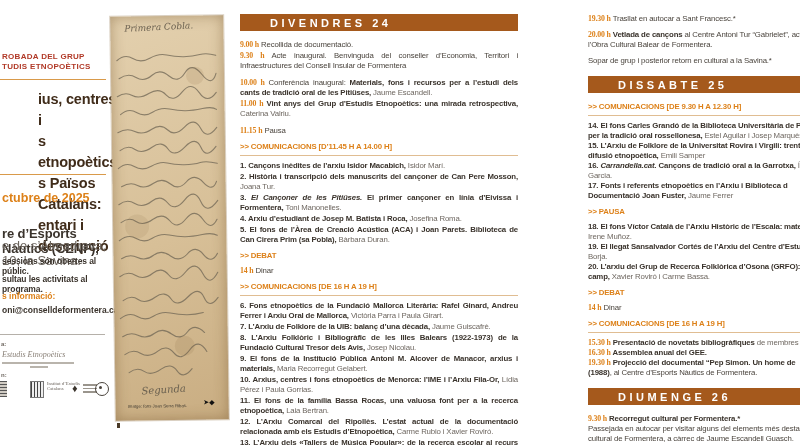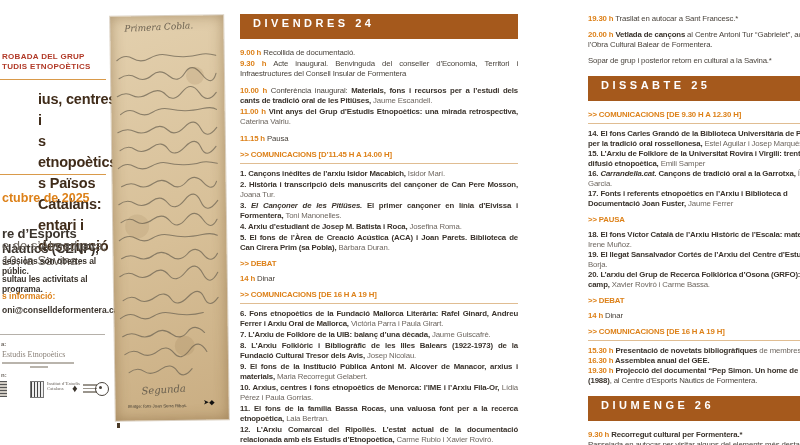--- a/index.html
+++ b/index.html
@@ -14,21 +14,21 @@
   .lp-title{position:absolute;left:2px;top:89px;font-size:14.5px;line-height:21px;font-weight:700;
             color:#402c1a;letter-spacing:-.2px;margin-left:36px;}
   .lp-date{position:absolute;left:2px;top:190px;font-size:12.5px;line-height:16px;font-weight:700;color:#dd8119;}
   .lp-venue1{position:absolute;left:2px;top:226px;font-size:13px;font-weight:700;color:#3a332c;letter-spacing:-.1px;}
   .lp-venue2{position:absolute;left:2px;top:238px;font-size:13px;color:#6e6760;}
   .lp-note{position:absolute;left:2px;font-size:8.5px;font-weight:700;color:#3a332c;letter-spacing:-.1px;}
   .lp-info{position:absolute;left:2px;top:291px;font-size:8.5px;font-weight:700;color:#dd8119;}
   .lp-email{position:absolute;left:2px;top:305px;font-size:8.5px;font-weight:700;color:#3a332c;}
   .rule-gray{position:absolute;left:0;top:334px;width:105px;border-top:1px solid #b5b0a9;}
   .tiny-label{position:absolute;left:1px;font-size:6px;color:#6e6760;font-weight:700;}
-  .gee-text{position:absolute;left:2px;top:350px;font-family:"Liberation Serif",serif;
+  .gee-text{position:absolute;left:2px;top:350px;font-family:"Liberation Serif",serif;font-style:italic;
             font-size:8px;color:#8a8178;}
   .tinybar{position:absolute;background:#b9b4ac;height:2px;}
   
   .logo{position:absolute;top:381px;}
   .logo-cut{left:0;width:7px;height:16px;background:repeating-linear-gradient(0deg,#555 0 1px,#cfcac2 1px 3px);}
   .logo-barcode{left:30px;width:12px;height:15px;background:repeating-linear-gradient(90deg,#444 0 1px,#eee 1px 3px);border:1px solid #777;}
   .iec-text{position:absolute;left:47px;top:381px;font-family:"Liberation Serif",serif;font-size:6px;
             line-height:6px;color:#6e6760;transform:scale(.8);transform-origin:left top;}
   .logo-crest{left:72px;top:382px;width:10px;height:13px;color:#3a332c;font-size:11px;line-height:13px;}
   .crest-bars{position:absolute;left:83px;top:384px;width:14px;}
@@ -45,28 +45,28 @@
   #ms-caption{position:absolute;left:12px;bottom:12px;font-size:6px;color:#3f3a30;
               transform:scale(.72);transform-origin:left bottom;white-space:nowrap;}
   #caption-logo{position:absolute;right:14px;bottom:14px;font-size:7px;color:#111;line-height:7px;}
   #ms-dot{position:absolute;left:117px;top:423px;width:3px;height:5px;background:#4a3a28;}
 
   
   .col{position:absolute;top:14px;font-size:7.8px;line-height:10px;letter-spacing:-.15px;}
   #col-fri{left:240px;width:278px;}
   #col-wkd{left:588px;width:240px;}
   .day-bar{background:#a5591c;color:#fff;font-size:11px;font-weight:700;letter-spacing:3.5px;
-           height:25px;line-height:19px;padding-left:13px;margin-bottom:9px;}
+           height:17px;line-height:19px;padding-left:30px;margin-bottom:9px;}
   #col-wkd .day-bar{margin-top:10px;}
   .entry{text-align:justify;margin-bottom:1px;}
   .line{white-space:nowrap;overflow:visible;}
   .gap{height:6px;}
   .sec{color:#dd8119;font-weight:700;margin:6px 0 5px;}
   .sec.u{border-bottom:1px solid #e0bd92;padding-bottom:3px;}
-  .s-time{color:#dd8119;font-weight:700;}
+  .s-time{color:#dd8119;font-weight:700;font-family:Liberation Serif, serif;}
   .s-b{font-weight:700;color:#3a332c;}
   .s-bi{font-weight:700;font-style:italic;color:#3a332c;}
   .s-p{color:#4a443d;}
   .s-m{color:#6e6760;}
 </style>
 </head>
 <body>
 
 <div id="page">
 

